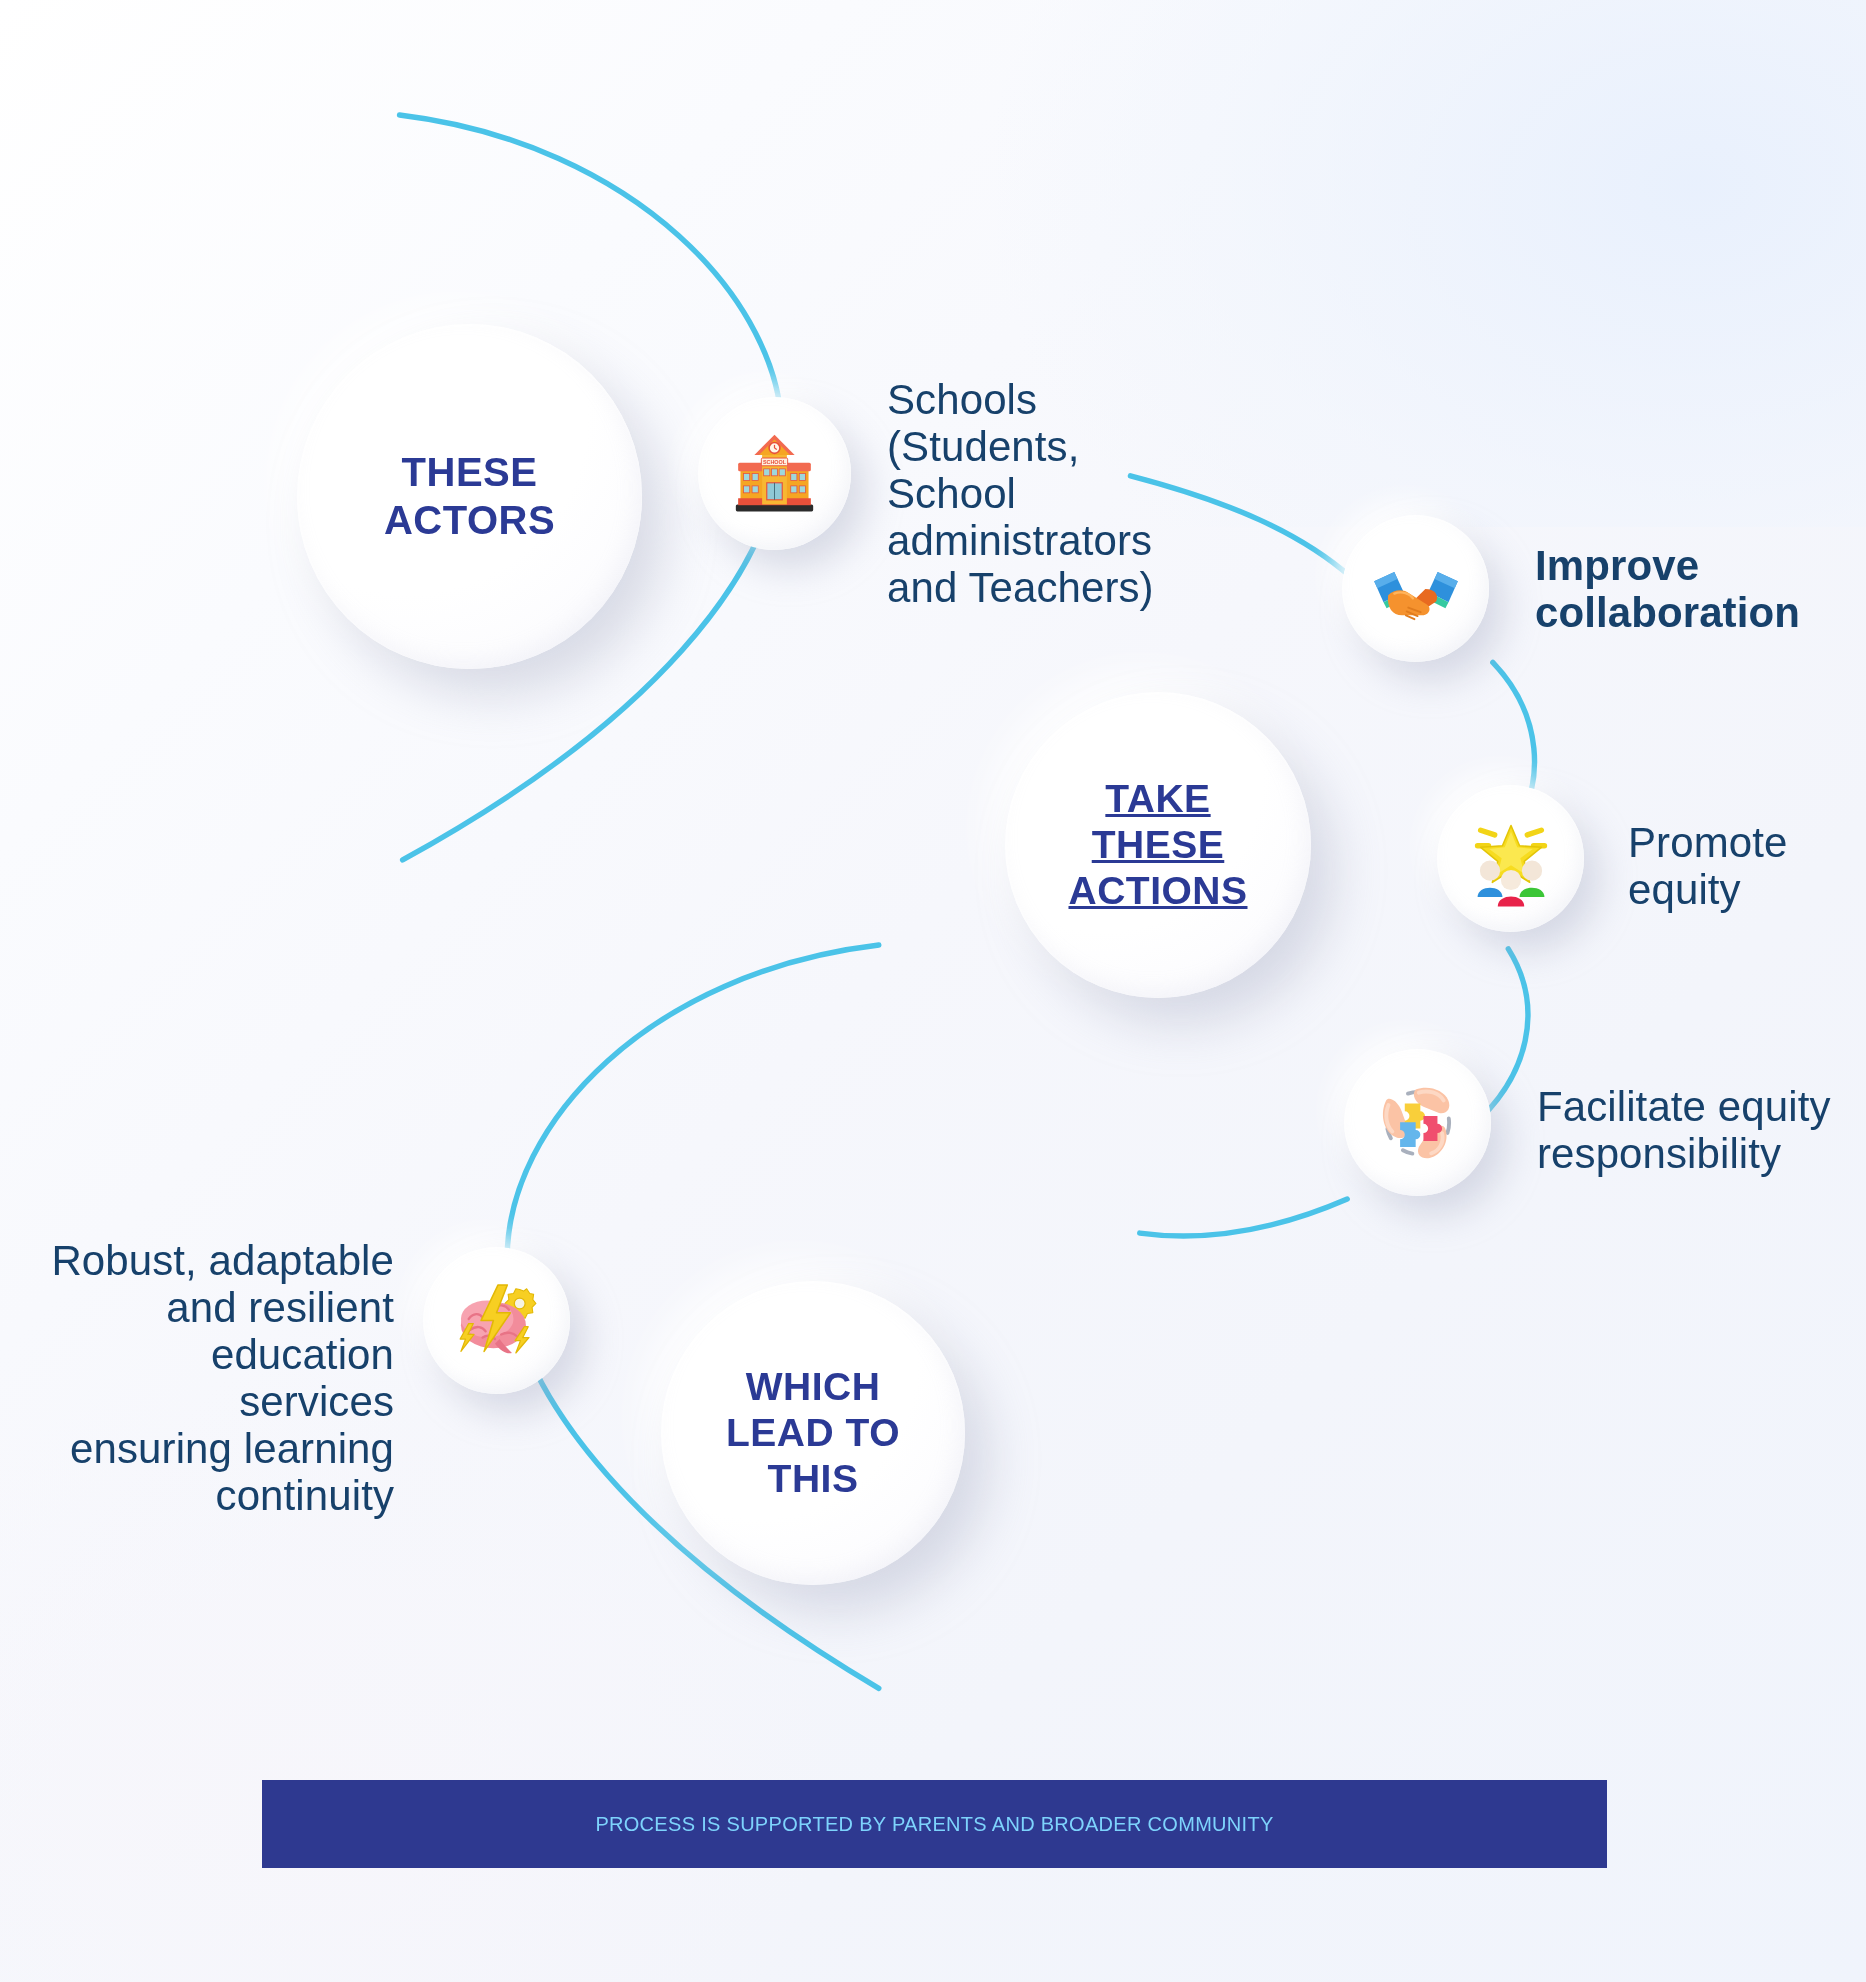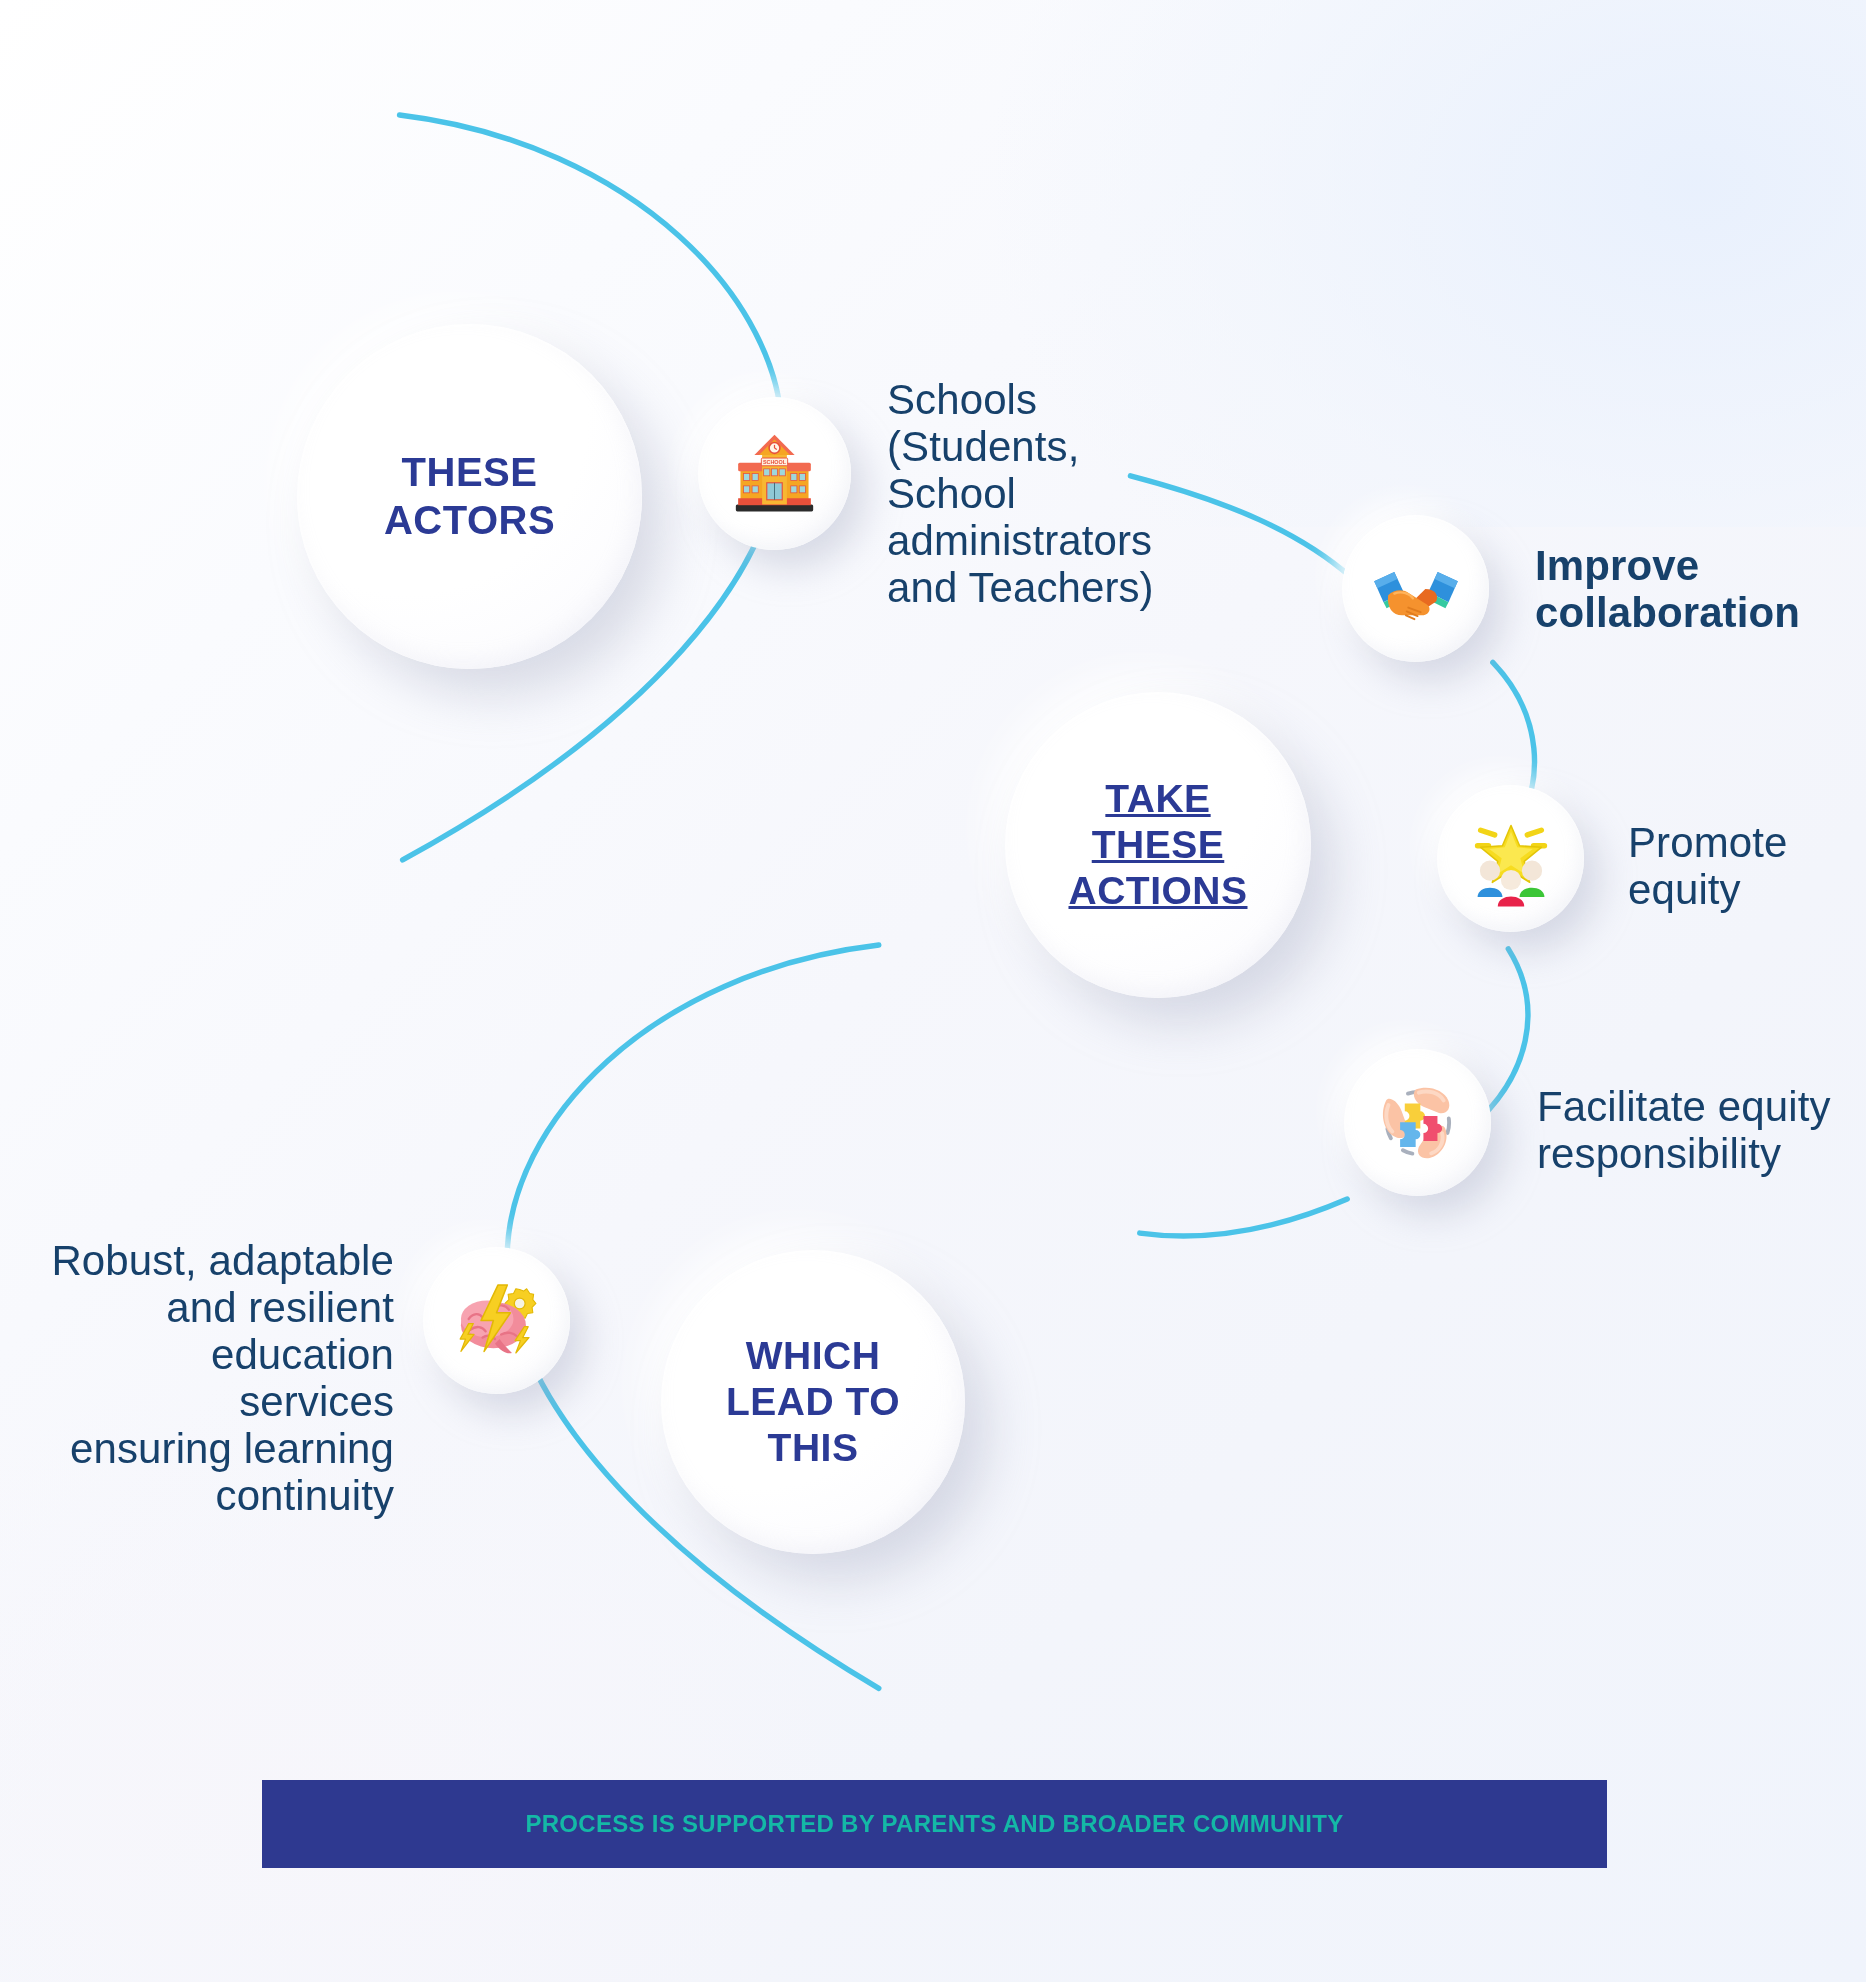--- a/index.html
+++ b/index.html
@@ -51,21 +51,21 @@
     line-height:1.18;
     white-space:pre-line;
   }
 
   #hub-actors{left:297px;top:324px;width:345px;height:345px;}
   #hub-actors .hub-label{font-size:40px;}
 
   #hub-actions{left:1005px;top:692px;width:306px;height:306px;}
   #hub-actions .hub-label{font-size:39px;text-decoration:underline;}
 
-  #hub-lead{left:661px;top:1250px;width:304px;height:304px;justify-content:center;}
+  #hub-lead{left:661px;top:1281px;width:304px;height:304px;justify-content:center;}
   #hub-lead .hub-label{font-size:39px;}
 
   
   .disc{
     position:absolute;border-radius:50%;
     background:radial-gradient(circle at 34% 28%,#ffffff 0%,#ffffff 56%,#fbfbfd 78%,#f5f6fa 100%);
     box-shadow:
       15.5px 18.6px 36px rgba(168,172,196,.40),
       -11px -12.4px 28px rgba(255,255,255,.95),
       inset 0.8px 1.5px 3.9px rgba(255,255,255,.95),
@@ -86,21 +86,21 @@
   .note.right{text-align:right;}
 
   
   #banner{
     position:absolute;left:262px;top:1780px;
     width:1345px;height:88px;
     background:#2E3990;
     display:flex;align-items:center;justify-content:center;
   }
   #banner .banner-text{
-    color:#14b8a6;font-weight:bold;font-size:24px;letter-spacing:0.3px;
+    color:#7dd3fc;font-weight:normal;font-size:20px;letter-spacing:0.3px;
     white-space:nowrap;
   }
 </style>
 </head>
 <body>
 
 <div id="stage">
 
   <div class="corner-wash"></div>
   <div class="corner-wash2"></div>

